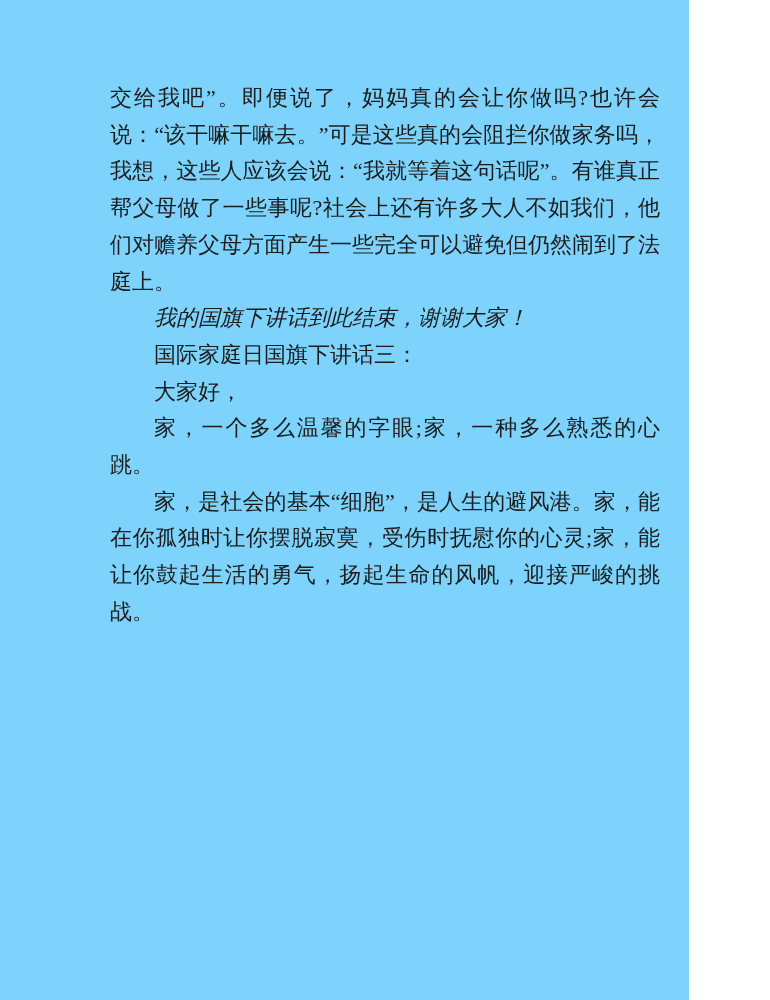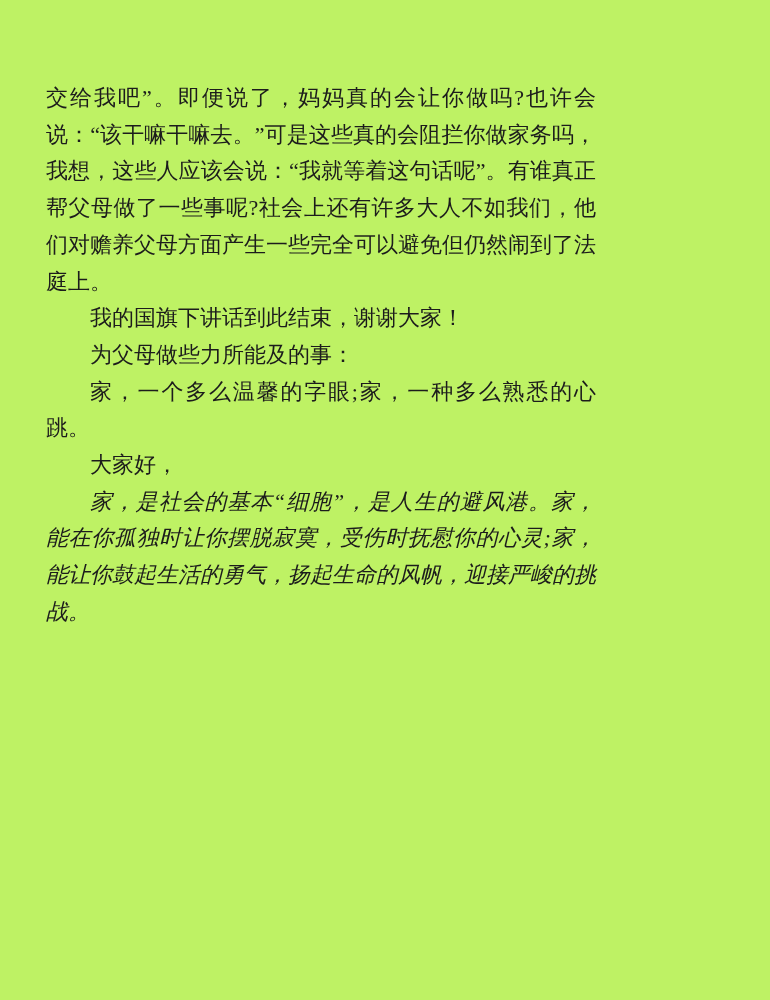--- a/index.html
+++ b/index.html
@@ -7,24 +7,24 @@
     padding: 0;
   }
   body {
     width: 770px;
     height: 1000px;
     background: #ffffff;
     overflow: hidden;
   }
   .page {
     box-sizing: border-box;
-    width: 770px;
+    width: 689px;
     height: 1000px;
-    padding: 80px 110px 0 46px;
-    background: #bef264;
+    padding: 80px 110px 0 110px;
+    background: #7dd3fc;
   }
   .text-block {
     width: 550px;
   }
   p.para {
     margin: 0;
     padding: 0;
     font-family: "Liberation Serif", "DejaVu Serif", serif;
     font-size: 22px;
     line-height: 36.7px;
@@ -37,19 +37,19 @@
   p.para.indent {
     text-indent: 2em;
   }
 </style>
 </head>
 <body style="background: rgb(255, 255, 255);">
 
 <div class="page">
   <div class="text-block">
     <p class="para" style="color: rgb(28, 28, 28);">交给我吧”。即便说了，妈妈真的会让你做吗?也许会说：“该干嘛干嘛去。”可是这些真的会阻拦你做家务吗，我想，这些人应该会说：“我就等着这句话呢”。有谁真正帮父母做了一些事呢?社会上还有许多大人不如我们，他们对赡养父母方面产生一些完全可以避免但仍然闹到了法庭上。</p>
-    <p class="para indent" style="color: rgb(28, 28, 28);">我的国旗下讲话到此结束，谢谢大家！</p>
-    <p class="para indent" style="color: rgb(28, 28, 28);">为父母做些力所能及的事：</p>
+    <p class="para indent" style="color: rgb(28, 28, 28); font-style: italic;">我的国旗下讲话到此结束，谢谢大家！</p>
+    <p class="para indent" style="color: rgb(28, 28, 28);">国际家庭日国旗下讲话三：</p>
+    <p class="para indent" style="color: rgb(28, 28, 28);">大家好，</p>
     <p class="para indent" style="color: rgb(28, 28, 28);">家，一个多么温馨的字眼;家，一种多么熟悉的心跳。</p>
-    <p class="para indent" style="color: rgb(28, 28, 28);">大家好，</p>
-    <p class="para indent" style="color: rgb(28, 28, 28); font-style: italic;">家，是社会的基本“细胞”，是人生的避风港。家，能在你孤独时让你摆脱寂寞，受伤时抚慰你的心灵;家，能让你鼓起生活的勇气，扬起生命的风帆，迎接严峻的挑战。</p>
+    <p class="para indent" style="color: rgb(28, 28, 28);">家，是社会的基本“细胞”，是人生的避风港。家，能在你孤独时让你摆脱寂寞，受伤时抚慰你的心灵;家，能让你鼓起生活的勇气，扬起生命的风帆，迎接严峻的挑战。</p>
   </div>
 </div>
 
 </body></html>

